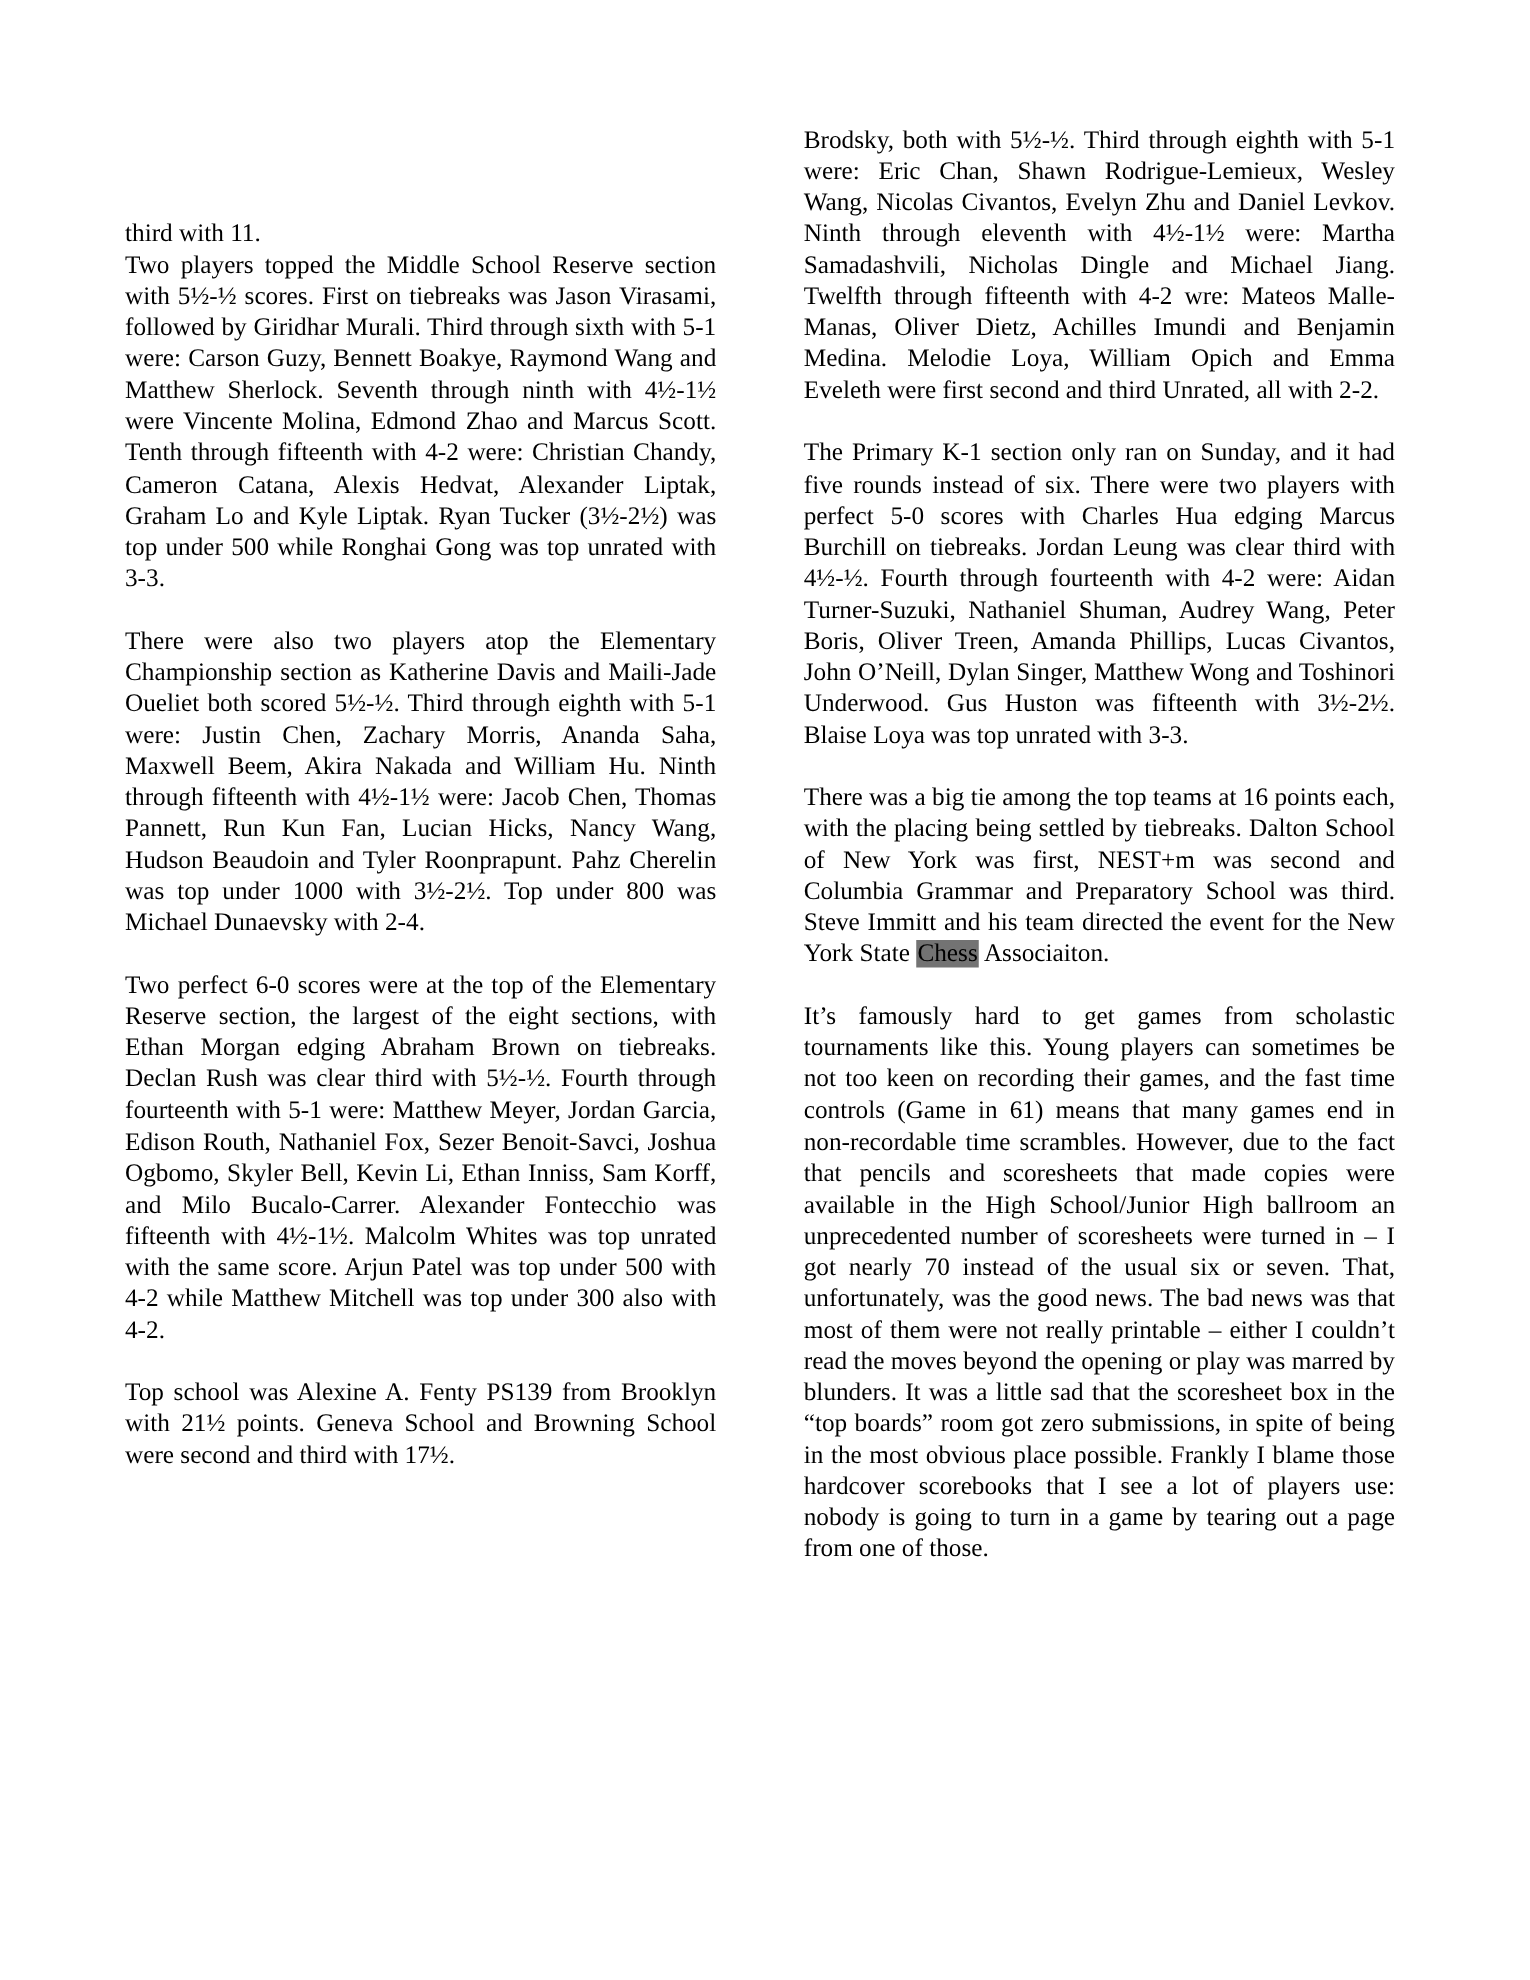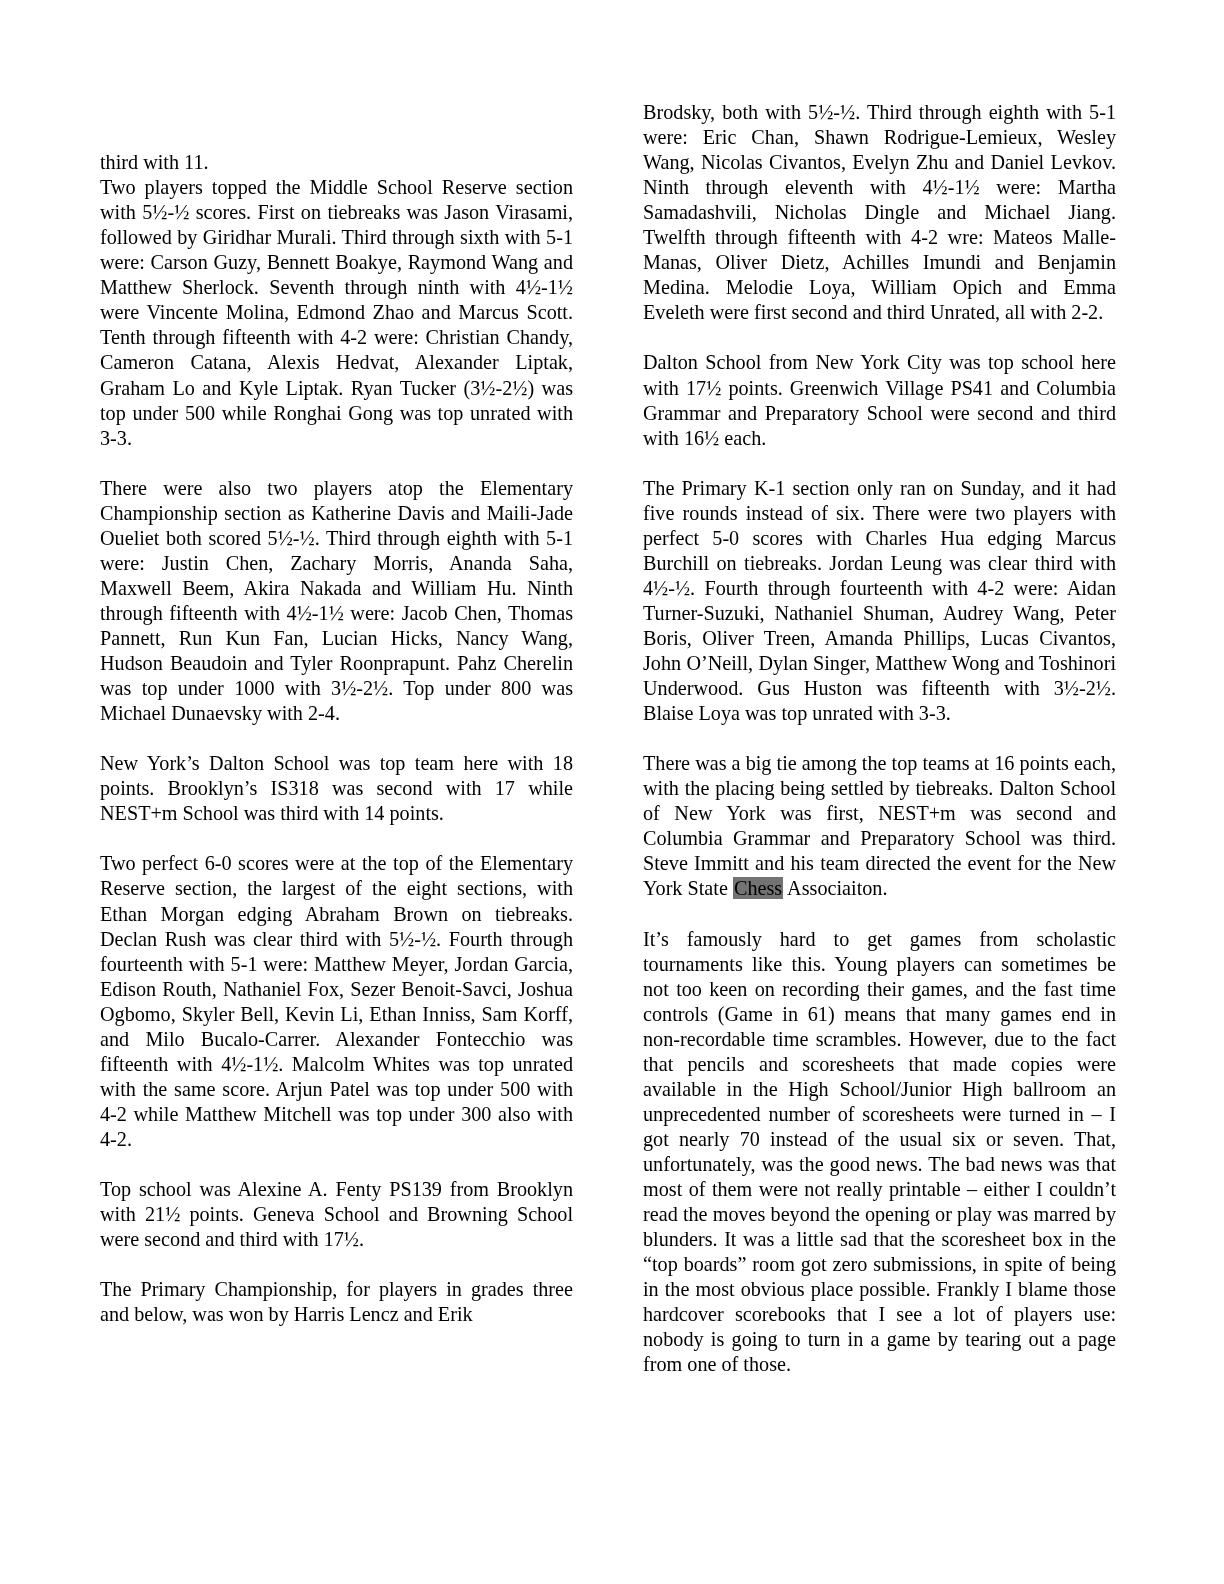--- a/index.html
+++ b/index.html
@@ -53,28 +53,25 @@
 </head>
 <body>
 
 <div class="page">
   <div class="columns">
 
     <div class="column">
       <p class="para tight">third with 11.</p>
       <p class="para tight">Two players topped the Middle School Reserve section with 5½-½ scores. First on tiebreaks was Jason Virasami, followed by Giridhar Murali. Third through sixth with 5-1 were: Carson Guzy, Bennett Boakye, Raymond Wang and Matthew Sherlock. Seventh through ninth with 4½-1½ were Vincente Molina, Edmond Zhao and Marcus Scott. Tenth through fifteenth with 4-2 were: Christian Chandy, Cameron Catana, Alexis Hedvat, Alexander Liptak, Graham Lo and Kyle Liptak. Ryan Tucker (3½-2½) was top under 500 while Ronghai Gong was top unrated with 3-3.</p>
       <p class="para gap">There were also two players atop the Elementary Championship section as Katherine Davis and Maili-Jade Oueliet both scored 5½-½. Third through eighth with 5-1 were: Justin Chen, Zachary Morris, Ananda Saha, Maxwell Beem, Akira Nakada and William Hu. Ninth through fifteenth with 4½-1½ were: Jacob Chen, Thomas Pannett, Run Kun Fan, Lucian Hicks, Nancy Wang, Hudson Beaudoin and Tyler Roonprapunt. Pahz Cherelin was top under 1000 with 3½-2½. Top under 800 was Michael Dunaevsky with 2-4.</p>
-      <p class="para gap">New York’s Dalton School was top team here with 18 points. Brooklyn’s IS318 was second with 17 while NEST+m School was third with 14 points.</p>
       <p class="para gap">Two perfect 6-0 scores were at the top of the Elementary Reserve section, the largest of the eight sections, with Ethan Morgan edging Abraham Brown on tiebreaks. Declan Rush was clear third with 5½-½. Fourth through fourteenth with 5-1 were: Matthew Meyer, Jordan Garcia, Edison Routh, Nathaniel Fox, Sezer Benoit-Savci, Joshua Ogbomo, Skyler Bell, Kevin Li, Ethan Inniss, Sam Korff, and Milo Bucalo-Carrer. Alexander Fontecchio was fifteenth with 4½-1½. Malcolm Whites was top unrated with the same score. Arjun Patel was top under 500 with 4-2 while Matthew Mitchell was top under 300 also with 4-2.</p>
       <p class="para gap">Top school was Alexine A. Fenty PS139 from Brooklyn with 21½ points. Geneva School and Browning School were second and third with 17½.</p>
-      <p class="para gap">The Primary Championship, for players in grades three and below, was won by Harris Lencz and Erik</p>
     </div>
 
     <div class="column">
       <p class="para tight">Brodsky, both with 5½-½.  Third through eighth with 5-1 were: Eric Chan, Shawn Rodrigue-Lemieux, Wesley Wang, Nicolas Civantos, Evelyn Zhu and Daniel Levkov. Ninth through eleventh with 4½-1½ were: Martha Samadashvili, Nicholas Dingle and Michael Jiang. Twelfth through fifteenth with 4-2 wre: Mateos Malle-Manas, Oliver Dietz, Achilles Imundi and Benjamin Medina. Melodie Loya, William Opich and Emma Eveleth were first second and third Unrated, all with 2-2.</p>
-      <p class="para gap">Dalton School from New York City was top school here with 17½ points. Greenwich Village PS41 and Columbia Grammar and Preparatory School were second and third with 16½ each.</p>
       <p class="para gap">The Primary K-1 section only ran on Sunday, and it had five rounds instead of six. There were two players with perfect 5-0 scores with Charles Hua edging Marcus Burchill on tiebreaks. Jordan Leung was clear third with 4½-½. Fourth through fourteenth with 4-2 were: Aidan Turner-Suzuki, Nathaniel Shuman, Audrey Wang, Peter Boris, Oliver Treen, Amanda Phillips, Lucas Civantos, John O’Neill, Dylan Singer, Matthew Wong and Toshinori Underwood. Gus Huston was fifteenth with 3½-2½. Blaise Loya was top unrated with 3-3.</p>
       <p class="para gap">There was a big tie among the top teams at 16 points each, with the placing being settled by tiebreaks. Dalton School of New York was first, NEST+m was second and Columbia Grammar and Preparatory School was third.  Steve Immitt and his team directed the event for the New York State <span class="hl">Chess</span> Associaiton.</p>
       <p class="para gap">It’s famously hard to get games from scholastic tournaments like this. Young players can sometimes be not too keen on recording their games, and the fast time controls (Game in 61) means that many games end in non-recordable time scrambles. However, due to the fact that pencils and scoresheets that made copies were available in the High School/Junior High ballroom an unprecedented number of scoresheets were turned in – I got nearly 70 instead of the usual six or seven. That, unfortunately, was the good news. The bad news was that most of them were not really printable – either I couldn’t read the moves beyond the opening or play was marred by blunders. It was a little sad that the scoresheet box in the “top boards” room got zero submissions, in spite of being in the most obvious place possible. Frankly I blame those hardcover scorebooks that I see a lot of players use: nobody is going to turn in a game by tearing out a page from one of those.</p>
     </div>
 
   </div>
 </div>
 
 </body></html>

